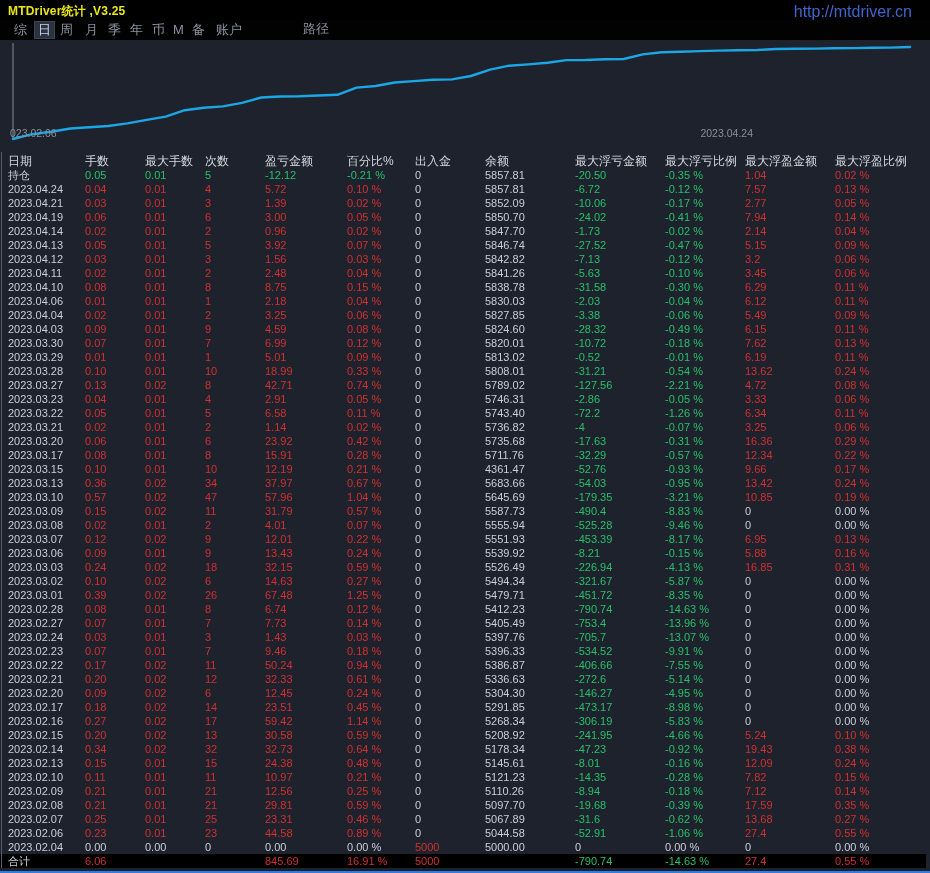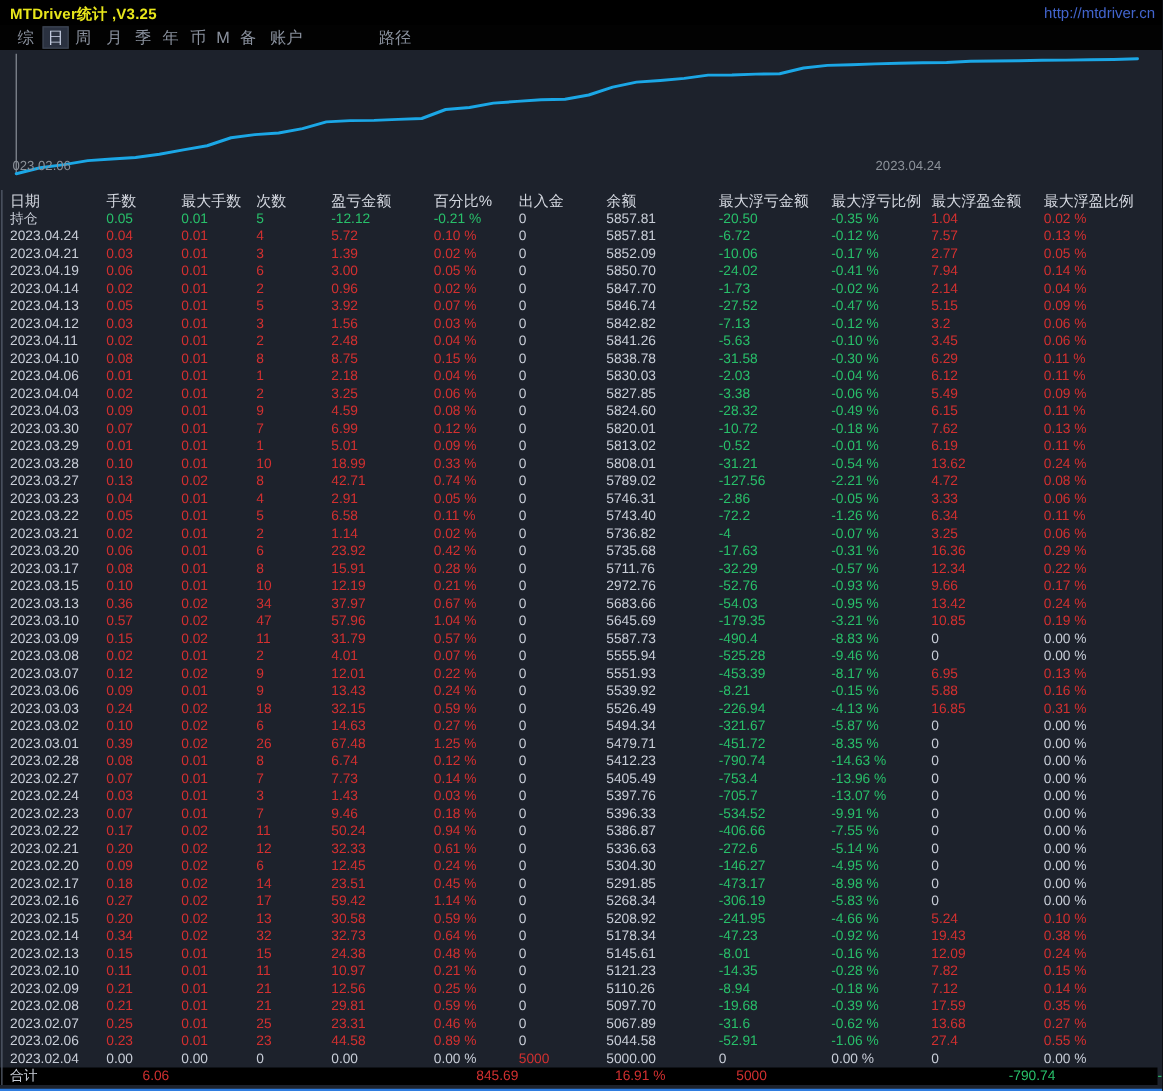--- a/index.html
+++ b/index.html
@@ -5,21 +5,21 @@
   html,body{margin:0;padding:0;background:#000;}
   #screen{
     position:relative;width:930px;height:873px;overflow:hidden;
     background:#1d222c;
     font-family:"Liberation Sans","DejaVu Sans",sans-serif;
     -webkit-font-smoothing:none;
   }
   
   .titlebar{position:absolute;left:0;top:0;width:930px;height:20px;background:#000;}
   .app-title{position:absolute;left:8px;top:3px;font-size:12px;font-weight:600;color:#e9e71b;letter-spacing:.2px;}
-  .app-url{position:absolute;right:6px;top:3px;font-size:12px;color:#4264cc;text-decoration:none;}
+  .app-url{position:absolute;right:18px;top:3px;font-size:16px;color:#4264cc;text-decoration:none;}
   .menubar{position:absolute;left:0;top:20px;width:930px;height:20px;background:#020202;}
   .menu-item{
     position:absolute;top:2px;height:16px;line-height:16px;
     color:#8a919e;font-size:13px;text-align:center;cursor:default;
   }
   .menu-item.selected{
     background:#2a3140;border:1px solid #3c4452;color:#ccd4e8;
     top:1px;line-height:15px;padding:0 3px;
   }
   
@@ -31,21 +31,21 @@
   
   #table{position:absolute;left:0;top:154px;width:926px;}
   .t-row{
     display:grid;
     grid-template-columns:85px 60px 60px 60px 82px 68px 70px 90px 90px 80px 90px 95px;
     height:14px;line-height:14px;font-size:11px;white-space:nowrap;
   }
   .t-row > div{overflow:hidden;}
   .t-row > div:first-child{padding-left:8px;}
   .t-head{color:#d4d8e0;font-size:12px;}
-  .total{background:#000;gap:29px;}
+  .total{background:#000;}
   .c-txt{color:#c9ced8;}
   .c-red{color:#d33030;}
   .c-green{color:#28c06a;}
   
   .left-border{position:absolute;left:1px;top:152px;width:1px;height:716px;background:#565e6c;}
   .bottom-line{position:absolute;left:0;bottom:0;width:930px;height:2px;background:#2f7de0;}
   .watermark{
     position:absolute;right:0px;top:832px;width:122px;height:36px;
     font-size:33px;font-weight:700;color:#b9b9b9;letter-spacing:0px;
     line-height:36px;text-align:right;
@@ -65,21 +65,21 @@
       <div class="menu-item" style="left: 14px;">综</div>
       <div class="menu-item selected" style="left: 34px;">日</div>
       <div class="menu-item" style="left: 60px;">周</div>
       <div class="menu-item" style="left: 85px;">月</div>
       <div class="menu-item" style="left: 108px;">季</div>
       <div class="menu-item" style="left: 130px;">年</div>
       <div class="menu-item" style="left: 152px;">币</div>
       <div class="menu-item" style="left: 173px;">M</div>
       <div class="menu-item" style="left: 192px;">备</div>
       <div class="menu-item" style="left: 216px;">账户</div>
-      <div class="menu-item" style="left: 303px;">路径</div>
+      <div class="menu-item" style="left: 303px; font-family: Liberation Mono, monospace;">路径</div>
     </div>
 
   <div class="chart-area">
     <svg id="chartSvg" class="chart-svg" width="930" height="106" viewBox="0 0 930 106">
       <line id="yAxis" x1="13" y1="3" x2="13" y2="100" stroke="#858b94" stroke-width="1"></line>
       <polyline id="curve" fill="none" stroke="#1ba7e6" stroke-width="2.4" stroke-linejoin="round" stroke-linecap="round" points="13.0,99.0 32.1,94.2 51.2,91.7 70.3,88.5 89.3,87.2 108.4,86.0 127.5,83.4 146.6,79.9 165.7,76.6 184.8,70.2 203.9,67.7 222.9,66.4 242.0,62.9 261.1,57.5 280.2,56.5 299.3,56.3 318.4,55.5 337.4,54.8 356.5,47.6 375.6,46.0 394.7,42.5 413.8,41.1 432.9,39.8 452.0,39.4 471.0,36.0 490.1,29.7 509.2,25.7 528.3,24.4 547.4,22.7 566.5,20.1 585.6,20.0 604.6,19.3 623.7,19.0 642.8,14.4 661.9,12.3 681.0,11.8 700.1,11.1 719.1,10.6 738.2,10.2 757.3,10.0 776.4,9.0 795.5,8.8 814.6,8.6 833.7,8.2 852.7,8.1 871.8,7.8 890.9,7.6 910.0,7.0"></polyline>
     </svg>
     <span class="x-label start">023.02.06</span>
     <span class="x-label end">2023.04.24</span>
   </div>
@@ -394,21 +394,21 @@
         <div class="c-red">0.22 %</div>
       </div>
       <div class="t-row">
         <div class="c-txt">2023.03.15</div>
         <div class="c-red">0.10</div>
         <div class="c-red">0.01</div>
         <div class="c-red">10</div>
         <div class="c-red">12.19</div>
         <div class="c-red">0.21 %</div>
         <div class="c-txt">0</div>
-        <div class="c-txt">2972.76</div>
+        <div class="c-txt">4361.47</div>
         <div class="c-green">-52.76</div>
         <div class="c-green">-0.93 %</div>
         <div class="c-red">9.66</div>
         <div class="c-red">0.17 %</div>
       </div>
       <div class="t-row">
         <div class="c-txt">2023.03.13</div>
         <div class="c-red">0.36</div>
         <div class="c-red">0.02</div>
         <div class="c-red">34</div>

